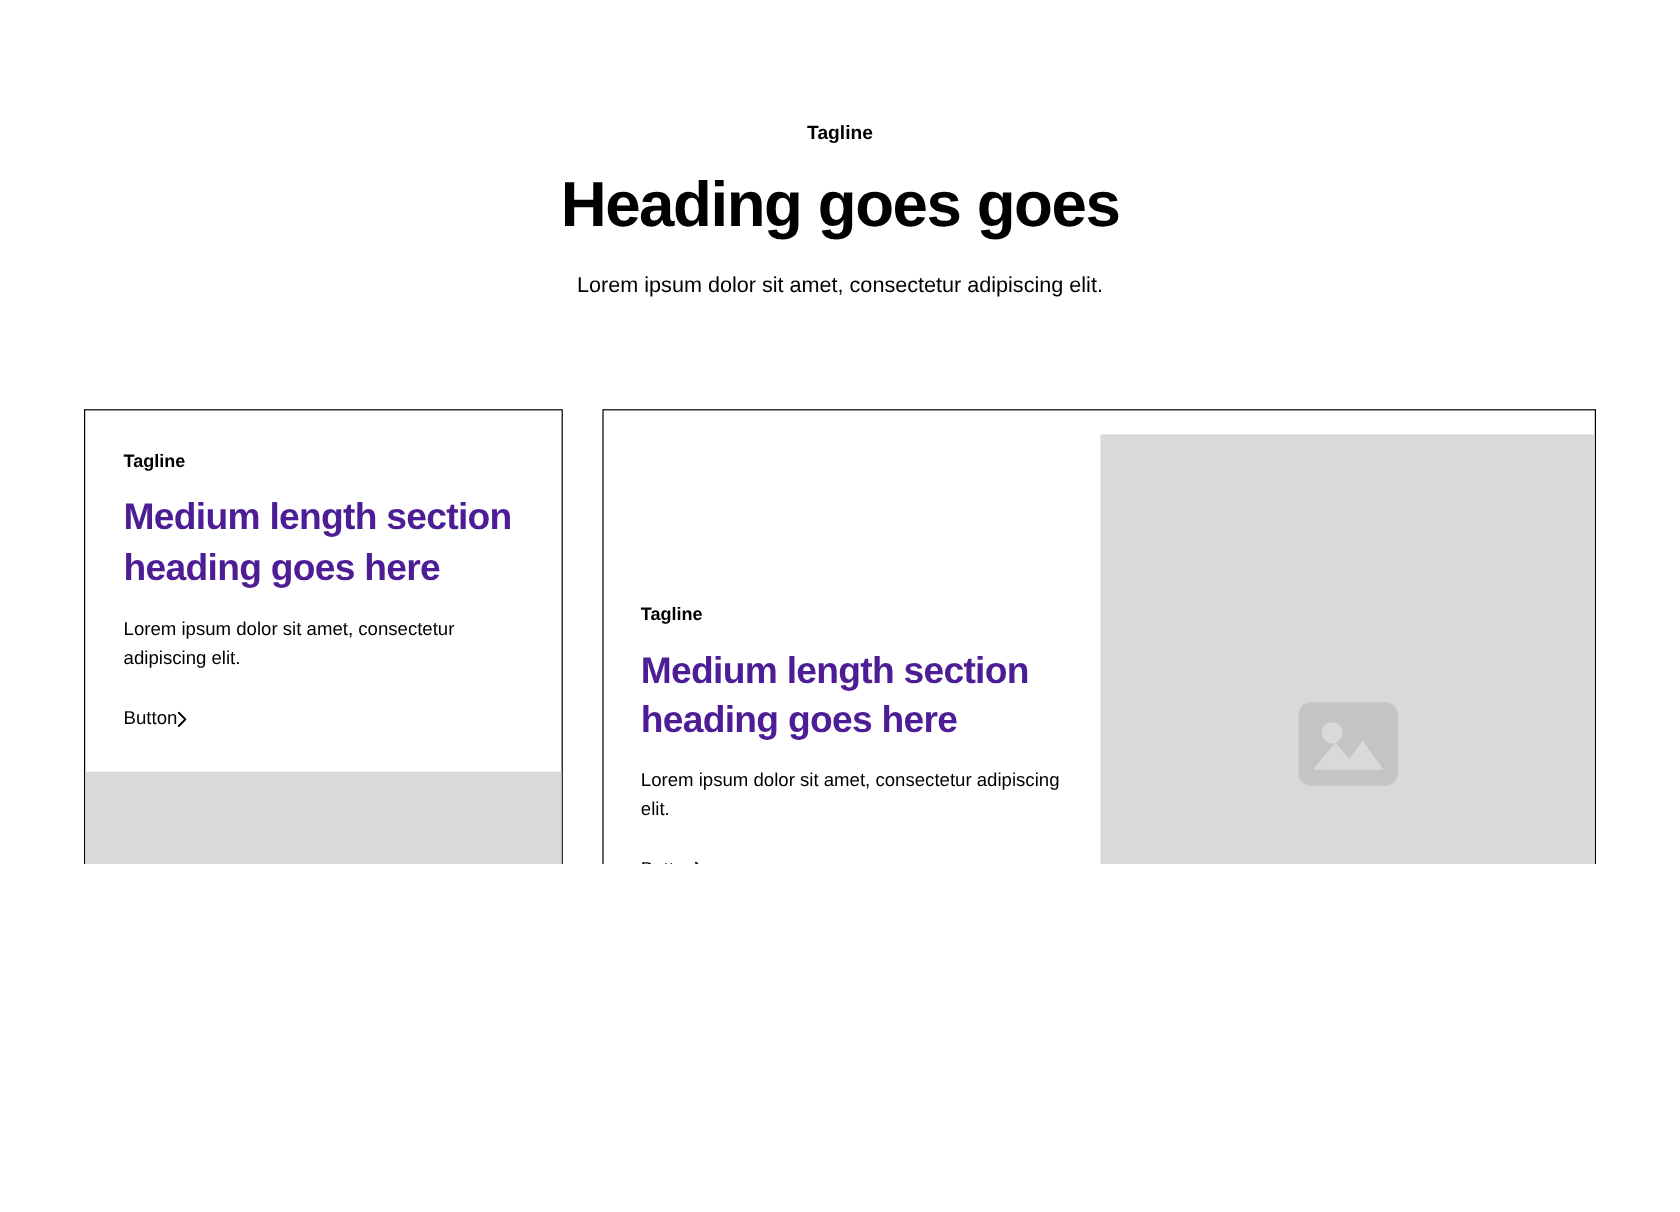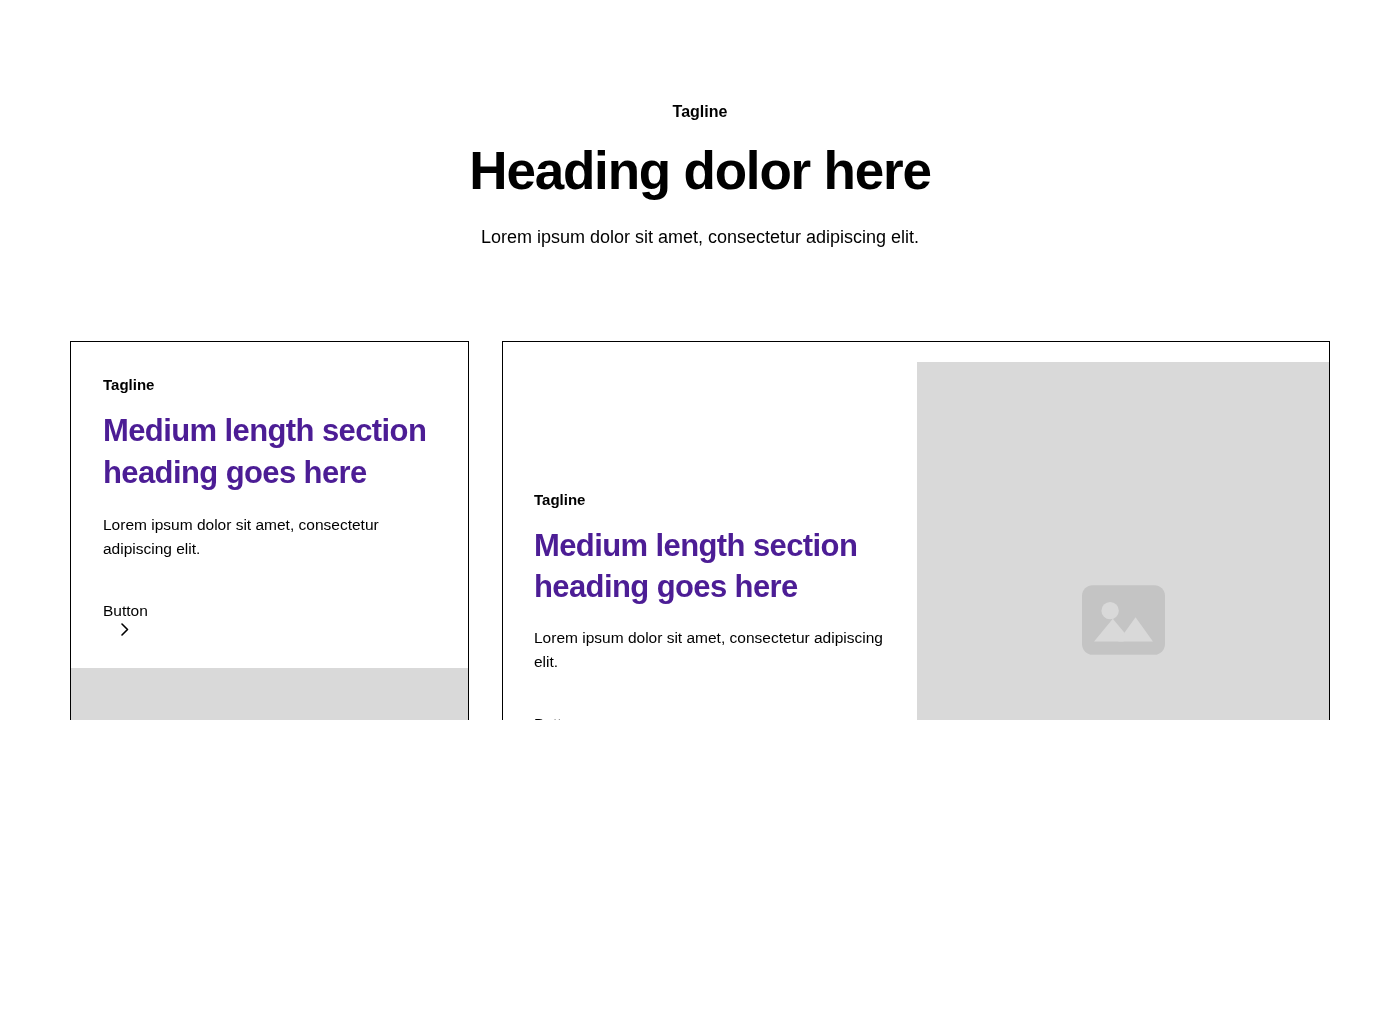--- a/index.html
+++ b/index.html
@@ -124,33 +124,32 @@
   }
   .card-body {
     margin-top: 19px;
     font-size: 15.5px;
     font-weight: normal;
     line-height: 24px;
     color: #000000;
   }
 
   .card-button {
-    margin-top: 38px;
+    margin-top: 26px;
     display: inline-flex;
     align-items: center;
     font-size: 15.5px;
     line-height: 24px;
     color: #000000;
     background: none;
     border: none;
     cursor: pointer;
     padding: 0;
     font-family: "Liberation Sans", sans-serif;
     align-self: flex-start;
-    flex-direction: column;
   }
   .chevron-icon {
     display: inline-block;
     width: 8px;
     height: 13px;
     flex: none;
   }
   .chevron-icon svg { display: block; }
 
   
@@ -164,21 +163,21 @@
   .placeholder-icon rect.frame { fill: #c4c4c4; }
   .placeholder-icon .inner { fill: #d9d9d9; }
 </style>
 </head>
 <body>
 
 <div class="page">
 
   <div class="header">
     <div class="header-tagline">Tagline</div>
-    <h1 class="header-heading">Heading dolor here</h1>
+    <h1 class="header-heading">Heading goes goes</h1>
     <p class="header-body">Lorem ipsum dolor sit amet, consectetur adipiscing elit.</p>
   </div>
 
   <div class="cards">
 
     <div class="card card-vertical">
       <div class="card-text">
         <div class="card-tagline">Tagline</div>
         <h2 class="card-heading">Medium length section heading goes here</h2>
         <p class="card-body">Lorem ipsum dolor sit amet, consectetur adipiscing elit.</p>

